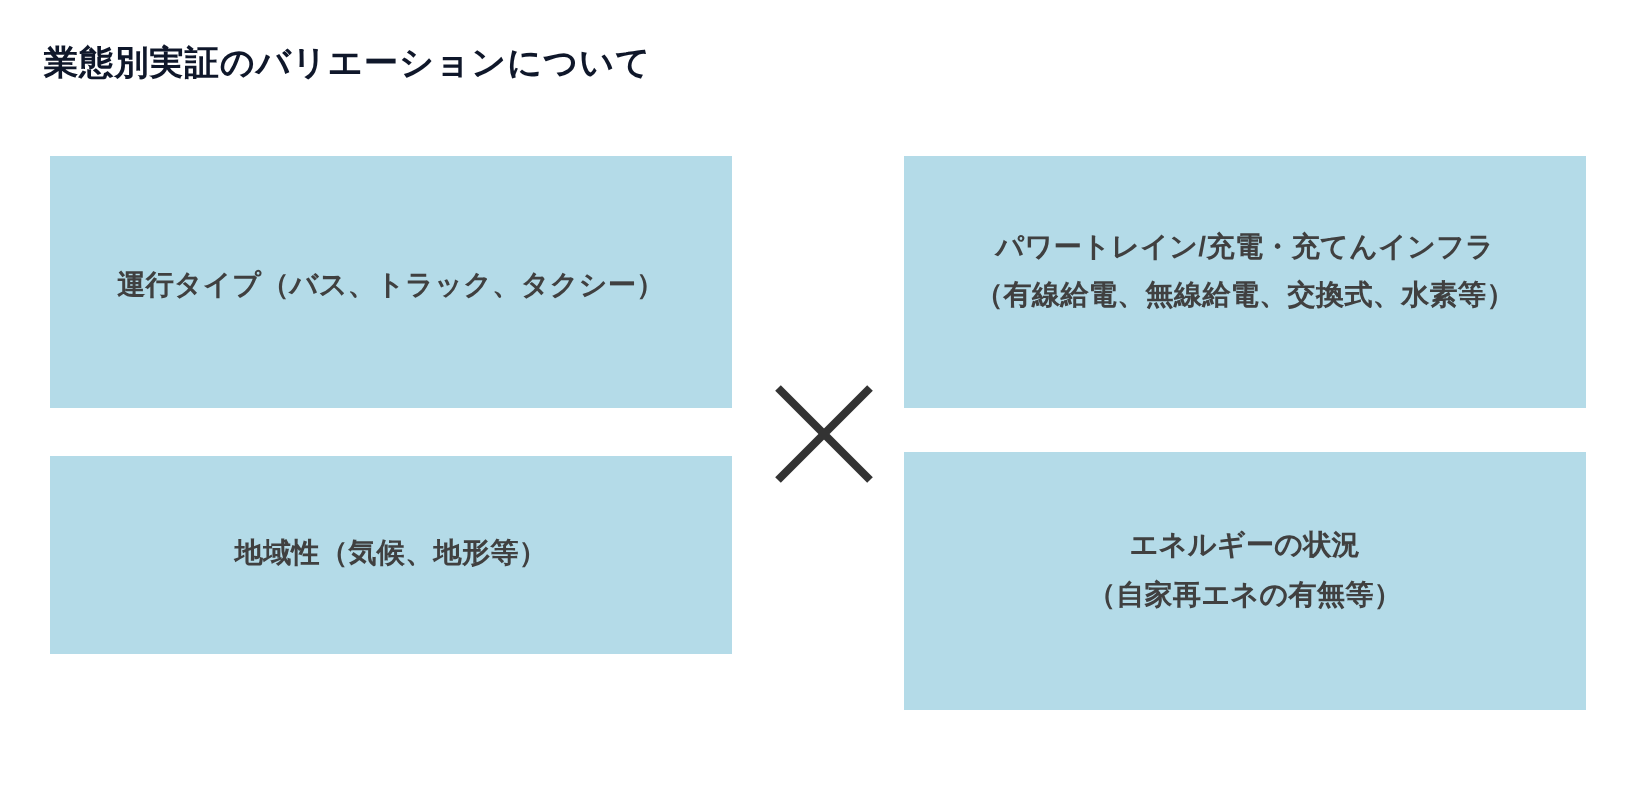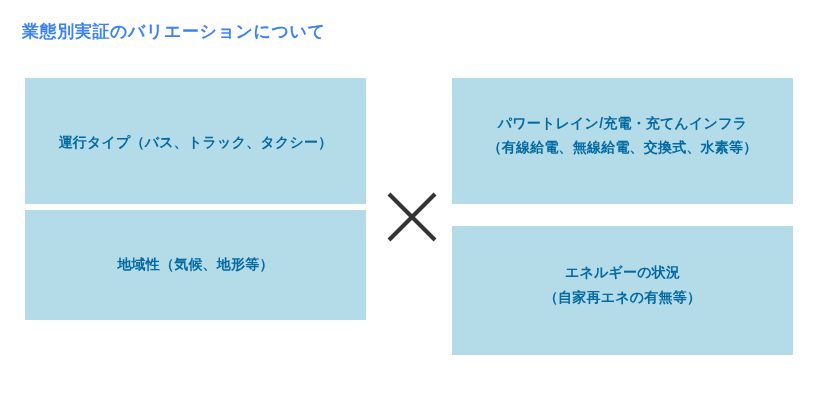--- a/index.html
+++ b/index.html
@@ -18,21 +18,21 @@
     width: 820px;
     height: 400px;
     background: #ffffff;
   }
   .slide-title {
     position: absolute;
     left: 22px;
     top: 20px;
     font-size: 17px;
     font-weight: bold;
-    color: #3b82f6;
+    color: #0f172a;
     letter-spacing: 0.6px;
     white-space: nowrap;
   }
   .matrix {
     position: absolute;
     left: 0;
     top: 0;
     width: 820px;
     height: 400px;
   }
@@ -42,28 +42,28 @@
     display: flex;
     align-items: center;
     justify-content: center;
     text-align: center;
     box-sizing: border-box;
     padding: 0 10px;
   }
   .box .box-text {
     font-size: 14px;
     font-weight: bold;
-    color: #0369a1;
+    color: #404040;
     line-height: 1.72;
     letter-spacing: 0.2px;
     white-space: pre-line;
   }
   
   .box-left-top     { left: 25px;  top: 78px;  width: 341px; height: 126px; }
-  .box-left-bottom  { left: 25px;  top: 210px; width: 341px; height: 110px; justify-content: center; }
+  .box-left-bottom  { left: 25px;  top: 228px; width: 341px; height: 99px; justify-content: center; }
   .box-right-top    { left: 452px; top: 78px;  width: 341px; height: 126px; }
   .box-right-bottom { left: 452px; top: 226px; width: 341px; height: 129px; }
 
   
   .box-right-top .box-text { transform: translateY(-6px); }
   .box-right-bottom .box-text { transform: translateY(-6px); }
   .box-left-top .box-text { transform: translateY(1px); text-align: center; }
   .box-left-bottom .box-text { transform: translateY(-1px); }
 
   .cross-operator {

